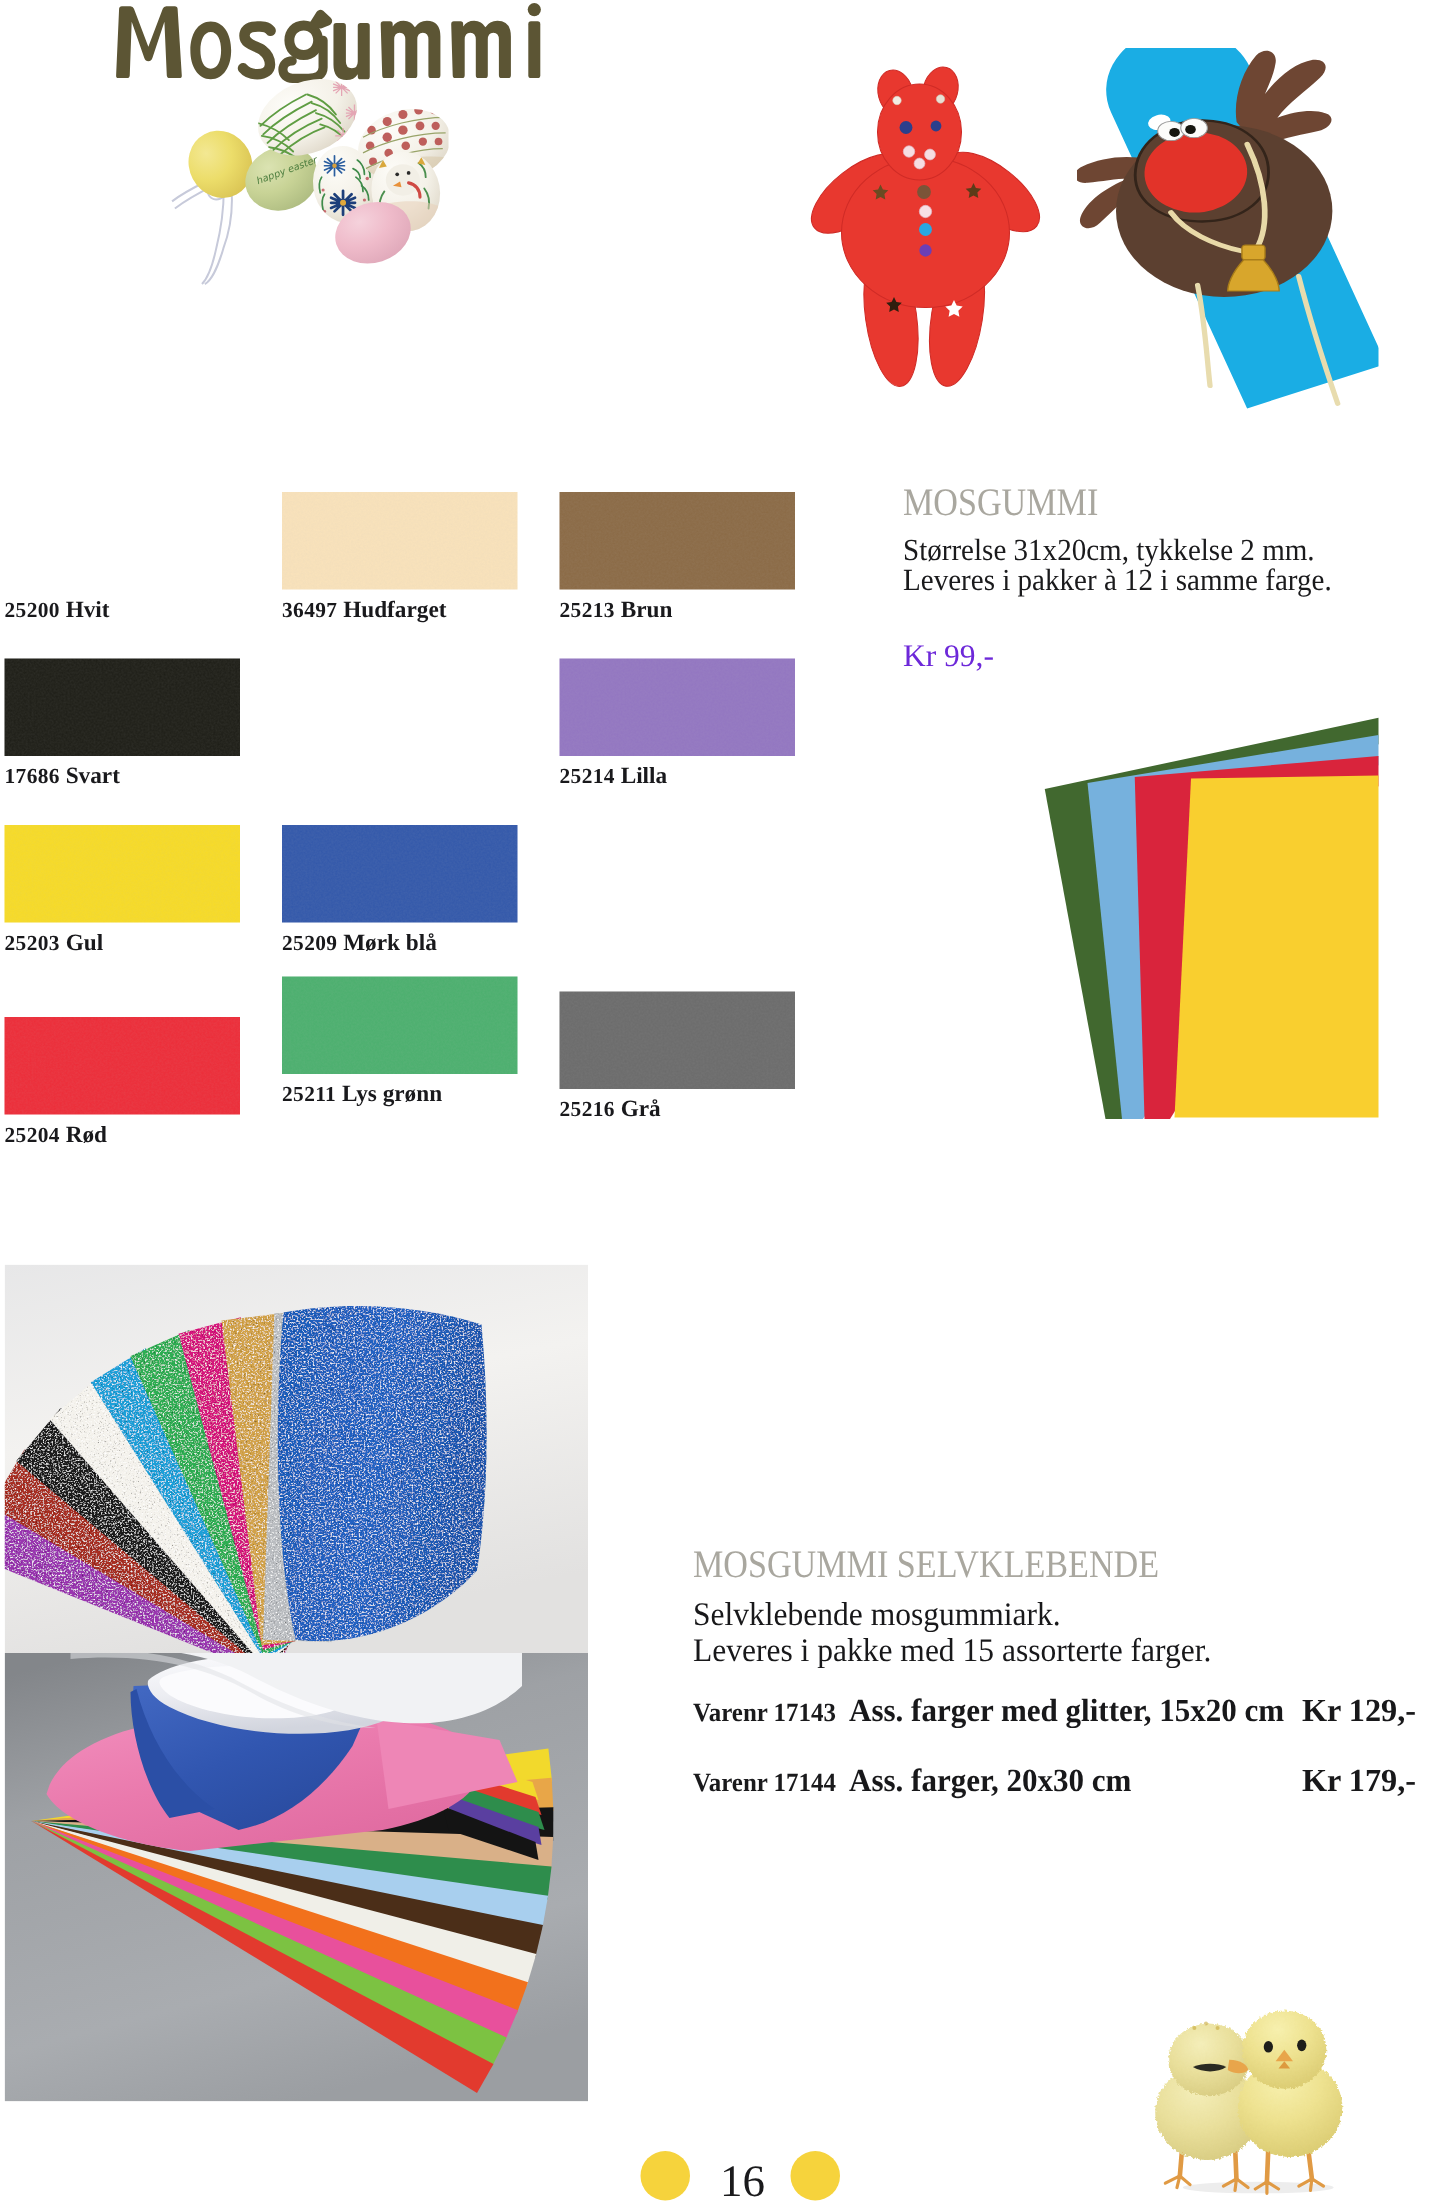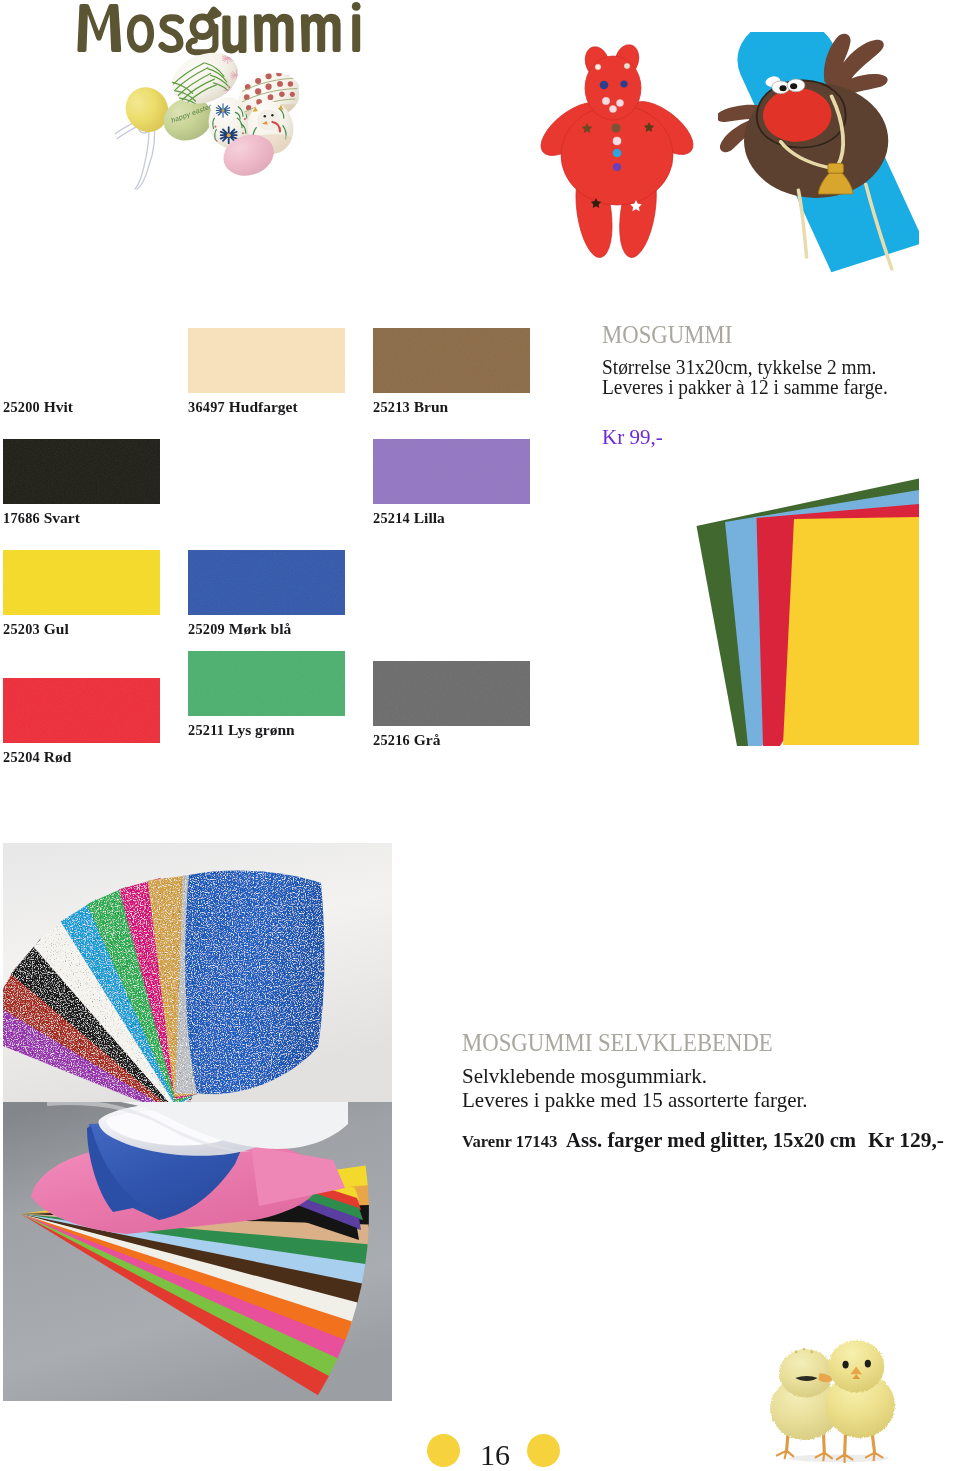--- a/index.html
+++ b/index.html
@@ -411,20 +411,25 @@
   <div class="abs" id="info-block2">
     <div class="head-serif">MOSGUMMI SELVKLEBENDE</div>
     <div class="body2" style="margin-top:8px">Selvklebende mosgummiark.</div>
     <div class="body2">Leveres i pakke med 15 assorterte farger.</div>
     <table id="price-table">
         <tbody>
           <tr>
             <td class="c-art"><span>Varenr 17143</span></td>
             <td class="c-desc"><span>Ass. farger med glitter, 15x20 cm</span></td>
             <td class="c-price">Kr 129,-</td>
+          </tr>
+          <tr>
+            <td class="c-art"><span>Varenr 17144</span></td>
+            <td class="c-desc"><span>Ass. farger, 20x30 cm</span></td>
+            <td class="c-price">Kr 179,-</td>
           </tr>
         </tbody>
       </table>
   </div>
 
   <div class="abs" id="photo-glitter-fan" style="left:3px;top:843px;width:389px;height:259px;overflow:hidden">
   <svg width="389" height="259" viewBox="0 0 389 259" xmlns="http://www.w3.org/2000/svg">
     <defs>
       <filter id="glit" x="0%" y="0%" width="100%" height="100%">
         <feTurbulence type="fractalNoise" baseFrequency="0.85" numOctaves="2" seed="11" result="n"></feTurbulence>

